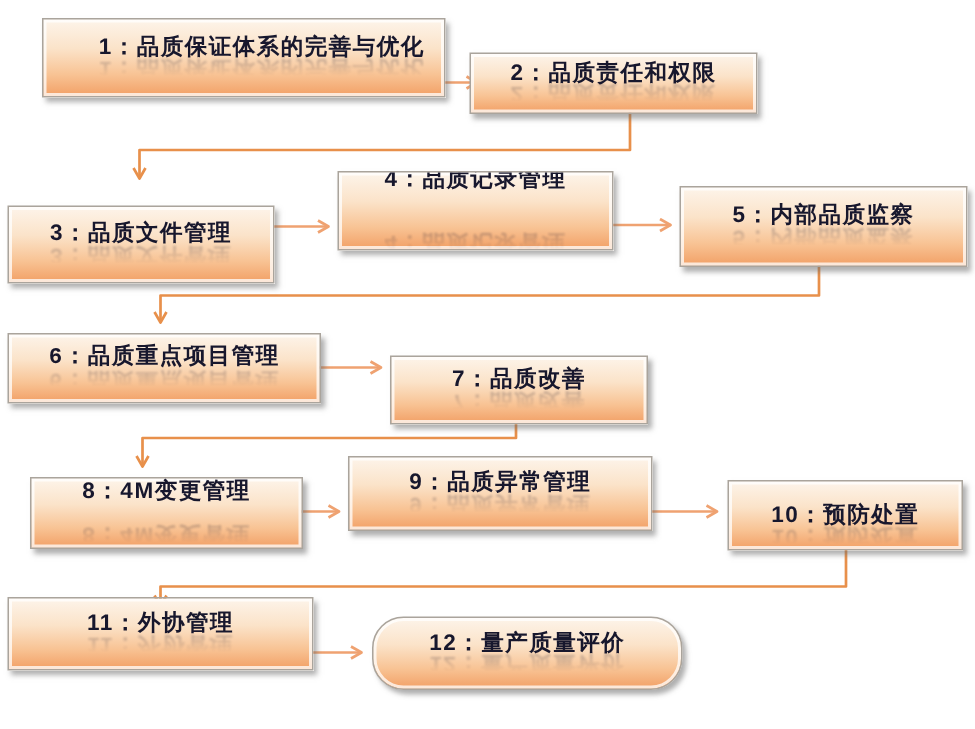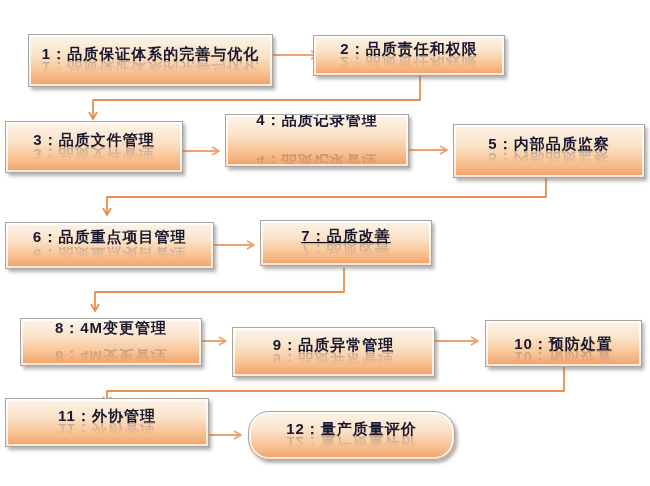--- a/index.html
+++ b/index.html
@@ -57,29 +57,29 @@
   }
   .node .reflection {
     transform: scaleY(-1);
     opacity: 0.24;
     filter: blur(0.6px);
     margin-top: -3px;
     -webkit-mask-image: linear-gradient(to top, rgba(0,0,0,1) 10%, rgba(0,0,0,0) 80%);
     mask-image: linear-gradient(to top, rgba(0,0,0,1) 10%, rgba(0,0,0,0) 80%);
   }
 
-  #n1  { left: 28px;  top: 34px;  width: 243px; height: 51px; }
+  #n1  { left: 28px;  top: 12px;  width: 243px; height: 51px; padding-left: 24px; }
   #n2  { left: 313px; top: 35px;  width: 190px; height: 39px; }
-  #n3  { left: 5px;   top: 121px; width: 176px; height: 50px; text-align: center; }
+  #n3  { left: 5px;   top: 137px; width: 176px; height: 50px; text-align: center; }
   #n4  { left: 225px; top: 114px; width: 182px; height: 51px; gap: 28px; }
   #n5  { left: 453px; top: 124px; width: 190px; height: 52px; }
   #n6  { left: 5px;   top: 222px; width: 207px; height: 45px; font-family: Liberation Mono, monospace; }
-  #n7  { left: 260px; top: 220px; width: 170px; height: 44px; text-decoration: underline; }
+  #n7  { left: 260px; top: 237px; width: 170px; height: 44px; }
   #n8  { left: 20px;   top: 318px; width: 180px; height: 46px; justify-content: space-between; }
-  #n9  { left: 232px; top: 327px; width: 201px; height: 48px; }
+  #n9  { left: 232px; top: 304px; width: 201px; height: 48px; }
   #n10 { left: 485px; top: 320px; width: 155px; height: 45px; justify-content: flex-end; }
   #n11 { left: 5px;   top: 398px; width: 202px; height: 47px; }
   #n12 { left: 248px; top: 411px; width: 205px; height: 47px; border-radius: 21px; }
 </style>
 </head>
 <body>
 
 <div class="canvas">
 
   <svg class="connectors" width="650" height="486" viewBox="0 0 650 486">

